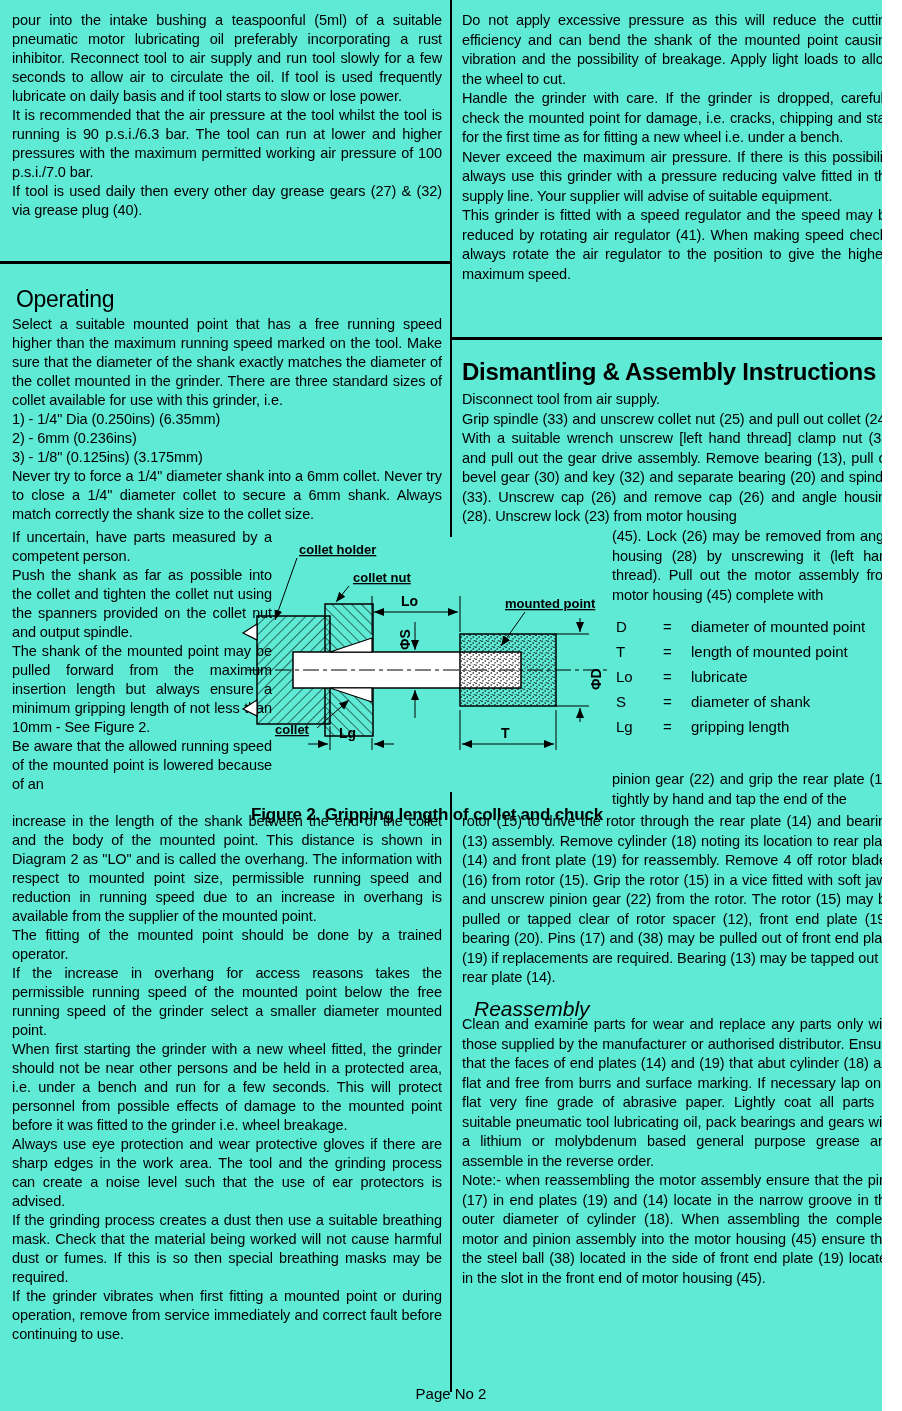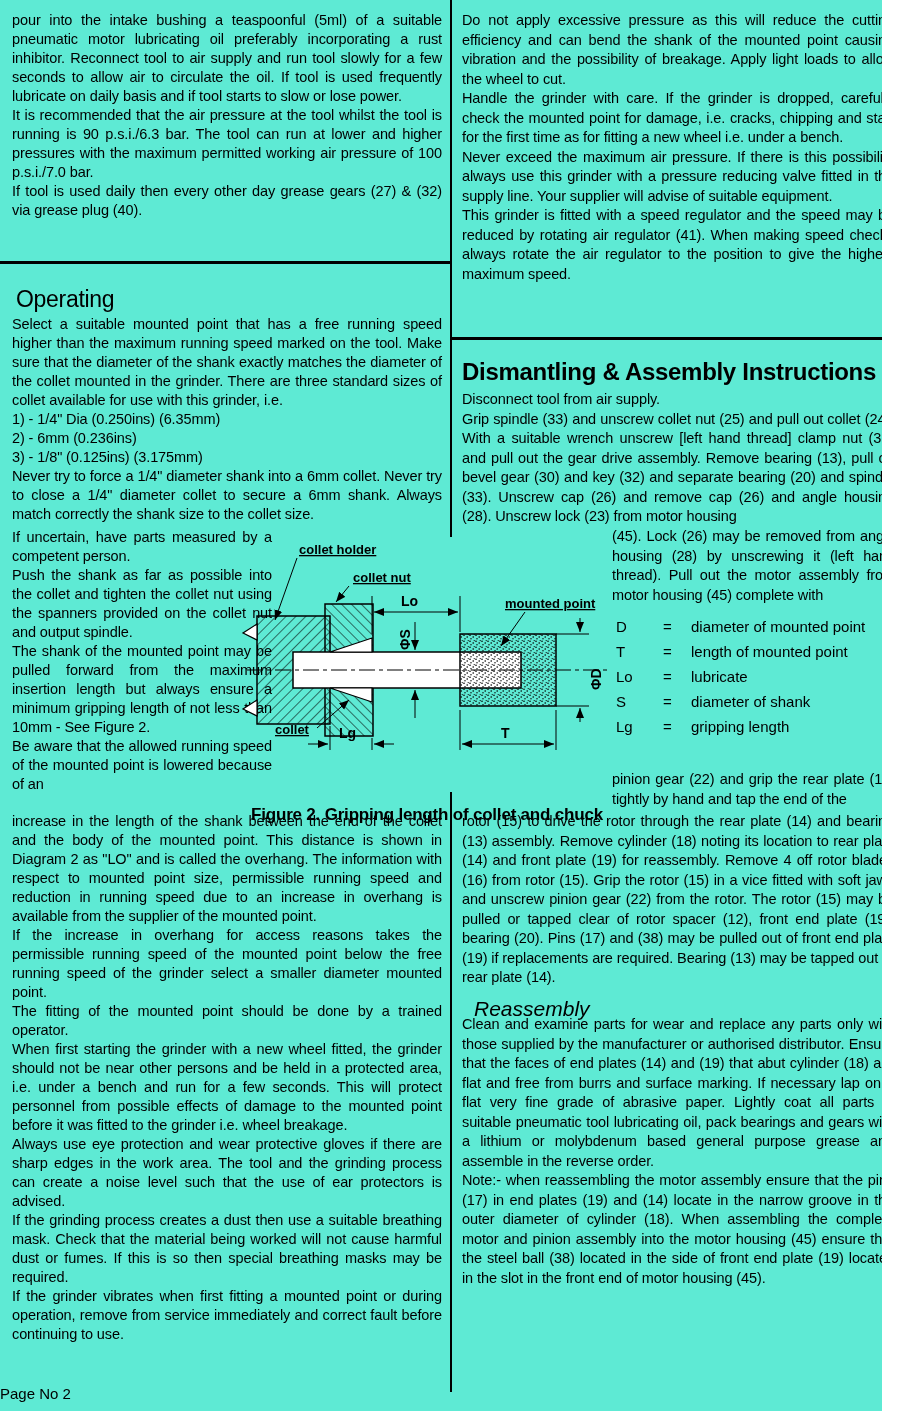--- a/index.html
+++ b/index.html
@@ -14,21 +14,21 @@
   p.nojust { text-align:left; }
   .rule { position:absolute; background:#000; }
   h1.sec { margin:4px; font-size:23px; font-weight:normal; letter-spacing:-0.3px; }
   h2.sec { margin:0; font-size:24px; font-weight:bold; letter-spacing:-0.3px; }
   h3.ital { margin:12px; font-size:21px; font-style:italic; font-weight:normal; letter-spacing:0; }
   .legend-row { display:flex; height:25px; align-items:baseline; font-size:15px; }
   .legend-sym { width:47px; }
   .legend-eq { width:28px; }
   .legend-desc { flex:1; }
   .caption { font-weight:bold; font-size:17px; text-align:center; letter-spacing:-0.2px;margin-top:44px; }
-  .footer { font-size:15px; }
+  .footer { text-align:center; font-size:15px; }
   svg text { font-family:"Liberation Sans", sans-serif; }
   .fig-label { font-size:13px; font-weight:bold; text-decoration:underline; }
   .dim-label { font-size:14px; font-weight:bold; }
 </style>
 </head>
 <body>
 
 <div id="page">
 
   <div class="rule" style="left:450px; top:0; width:2px; height:537px;"></div>
@@ -55,22 +55,22 @@
 
   <div class="abs body-text" style="left:12px; top:528px; width:260px;">
     <p>If uncertain, have parts measured by a competent person.</p>
     <p>Push the shank as far as possible into the collet and tighten the collet nut using the spanners provided on the collet nut and output spindle.</p>
     <p>The shank of the mounted point may be pulled forward from the maximum insertion length but always ensure a minimum gripping length of not less than 10mm - See Figure 2.</p>
     <p>Be aware that the allowed running speed of the mounted point is lowered because of an</p>
   </div>
 
   <div class="abs body-text" style="left:12px; top:812px; width:430px;">
     <p>increase in the length of the shank between the end of the collet and the body of the mounted point. This distance is shown in Diagram 2 as "LO" and is called the overhang. The information with respect to mounted point size, permissible running speed and reduction in running speed due to an increase in overhang is available from the supplier of the mounted point.</p>
+    <p>The fitting of the mounted point should be done by a trained operator.</p>
     <p>If the increase in overhang for access reasons takes the permissible running speed of the mounted point below the free running speed of the grinder select a smaller diameter mounted point.</p>
-    <p>The fitting of the mounted point should be done by a trained operator.</p>
     <p>When first starting the grinder with a new wheel fitted, the grinder should not be near other persons and be held in a protected area, i.e. under a bench and run for a few seconds. This will protect personnel from possible effects of damage to the mounted point before it was fitted to the grinder i.e. wheel breakage.</p>
     <p>Always use eye protection and wear protective gloves if there are sharp edges in the work area. The tool and the grinding process can create a noise level such that the use of ear protectors is advised.</p>
     <p>If the grinding process creates a dust then use a suitable breathing mask. Check that the material being worked will not cause harmful dust or fumes. If this is so then special breathing masks may be required.</p>
     <p>If the grinder vibrates when first fitting a mounted point or during operation, remove from service immediately and correct fault before continuing to use.</p>
   </div>
 
   <div class="abs body-text-r" style="left:462px; top:11px; width:432px;">
     <p>Do not apply excessive pressure as this will reduce the cutting efficiency and can bend the shank of the mounted point causing vibration and the possibility of breakage. Apply light loads to allow the wheel to cut.</p>
     <p>Handle the grinder with care. If the grinder is dropped, carefully check the mounted point for damage, i.e. cracks, chipping and start for the first time as for fitting a new wheel i.e. under a bench.</p>
     <p>Never exceed the maximum air pressure. If there is this possibility always use this grinder with a pressure reducing valve fitted in the supply line. Your supplier will advise of suitable equipment.</p>

